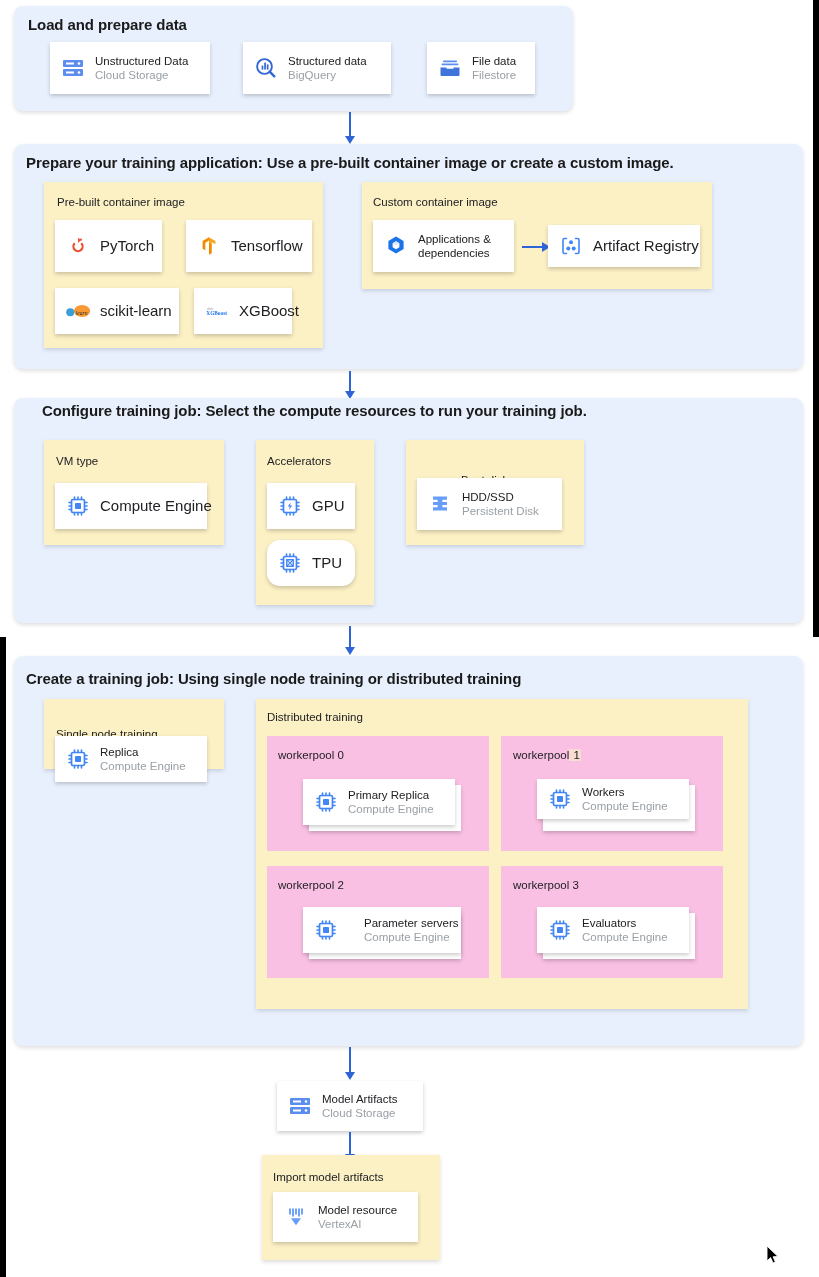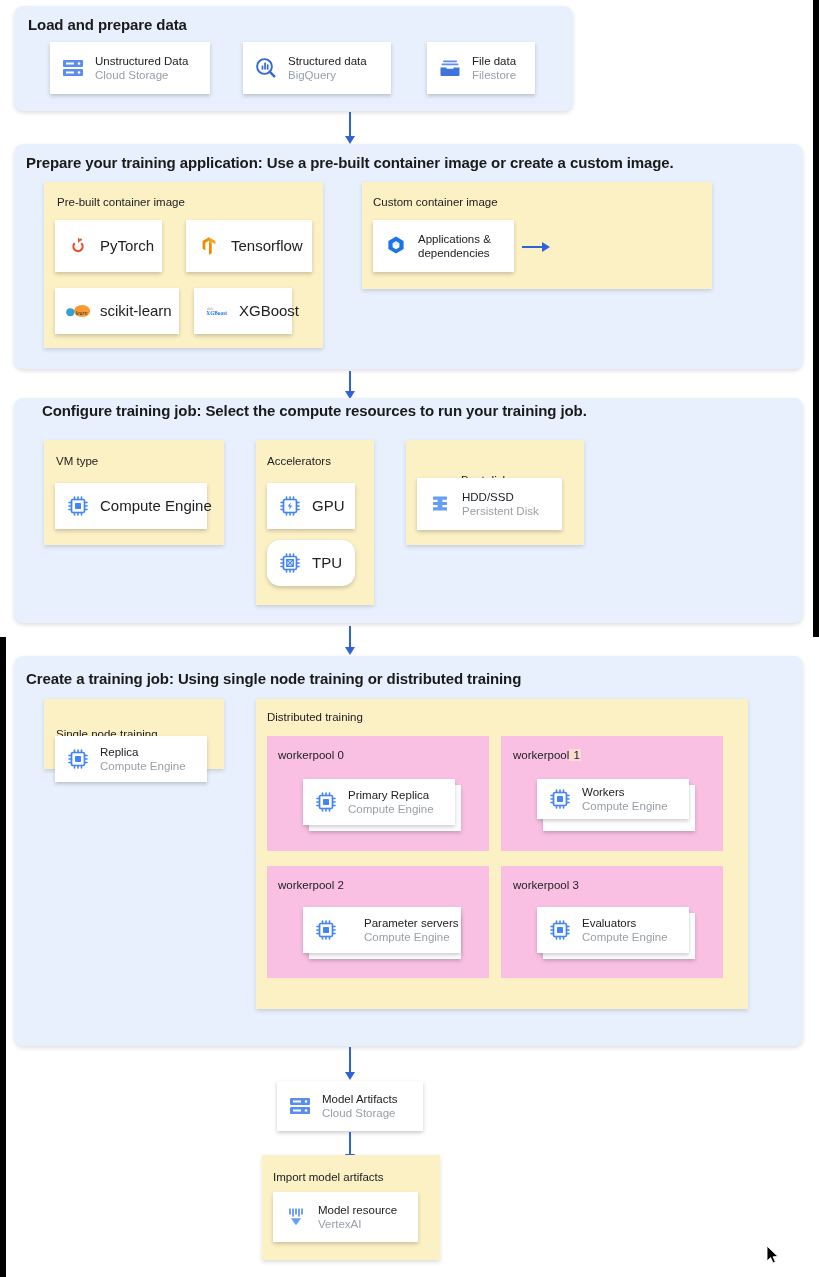--- a/index.html
+++ b/index.html
@@ -238,20 +238,34 @@
     <span class="txt">
       <span class="t1">Applications &amp; dependencies</span>
     </span>
   </div>
 
   <div class="arrow-h" style="left:522px; top:246px;">
     <div class="shaft" style="width:20px;"></div>
     <div class="head" style="left:20px;"></div>
   </div>
 
+  <div class="card single" style="left:548px; top:225px; width:152px; height:42px;">
+    <span class="ico">
+      <svg width="24" height="24" viewBox="0 0 24 24">
+        <path d="M7.5 4.5h-2a1.5 1.5 0 0 0-1.5 1.5v12a1.5 1.5 0 0 0 1.5 1.5h2" fill="none" stroke="#4285f4" stroke-width="1.6" stroke-linecap="round"></path>
+        <path d="M16.5 4.5h2a1.5 1.5 0 0 1 1.5 1.5v12a1.5 1.5 0 0 1-1.5 1.5h-2" fill="none" stroke="#4285f4" stroke-width="1.6" stroke-linecap="round"></path>
+        <circle cx="12" cy="8.2" r="2" fill="#4285f4"></circle>
+        <circle cx="9.3" cy="14.5" r="2" fill="#4285f4"></circle>
+        <circle cx="14.7" cy="14.5" r="2" fill="#4285f4"></circle>
+      </svg>
+    </span>
+    <span class="txt">
+      <span class="t1">Artifact Registry</span>
+    </span>
+  </div>
 
   <div class="arrow-v" style="left:349px; top:371px;">
     <div class="shaft" style="height:20px;"></div>
     <div class="head" style="top:20px;"></div>
   </div>
 
   <div class="stage-panel" style="left:14px; top:398px; width:789px; height:225px;"></div>
   <div class="stage-title" style="left:26px; top:402px;margin-left:16px;">Configure training job: Select the compute resources to run your training job.</div>
 
   <div class="group-box" style="left:44px; top:440px; width:180px; height:105px;"></div>

